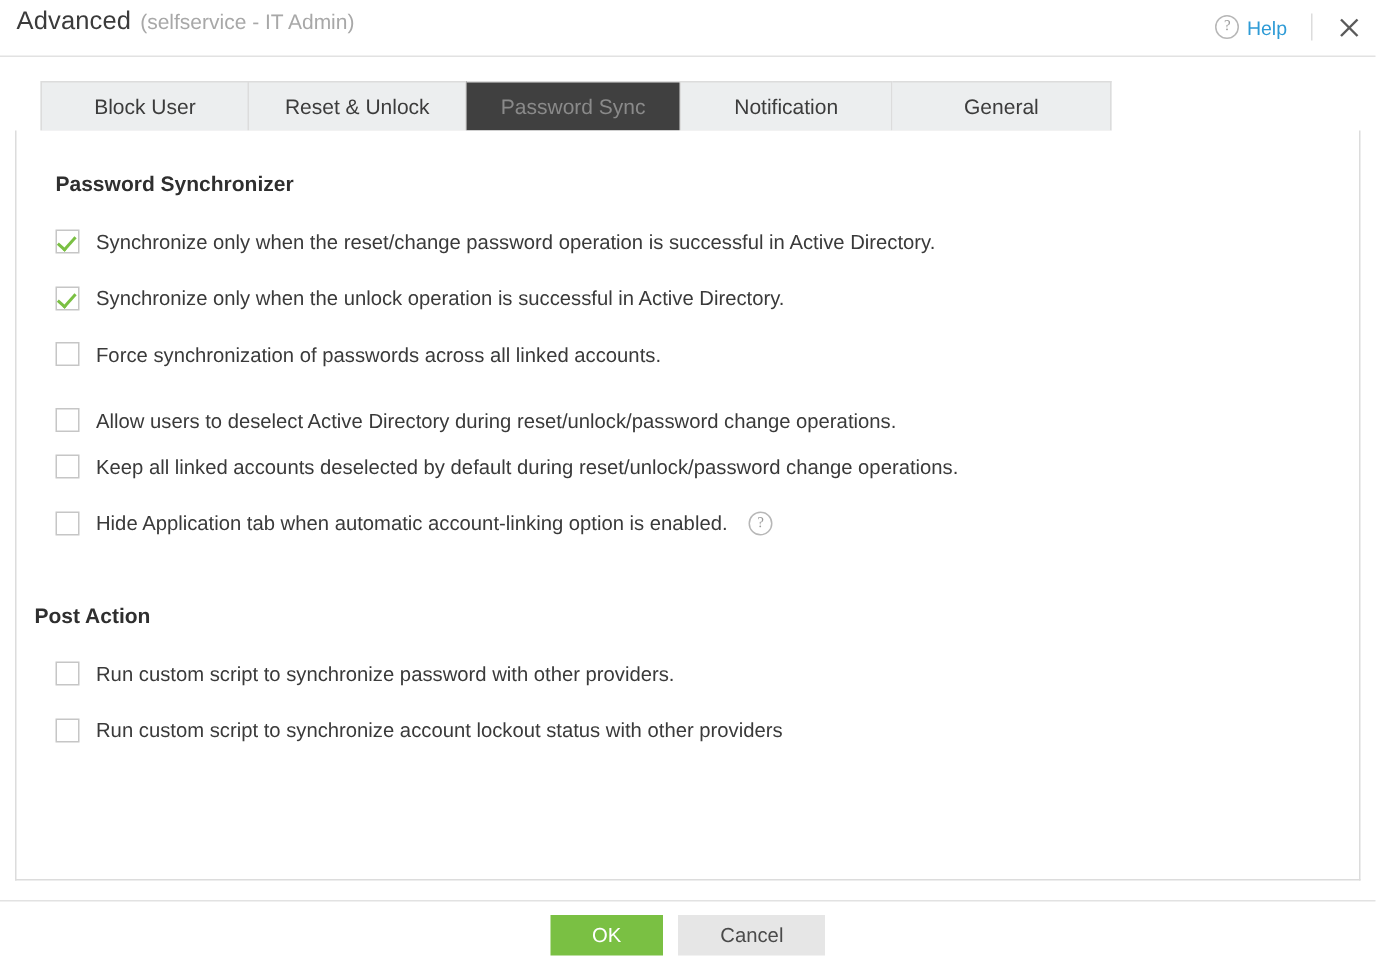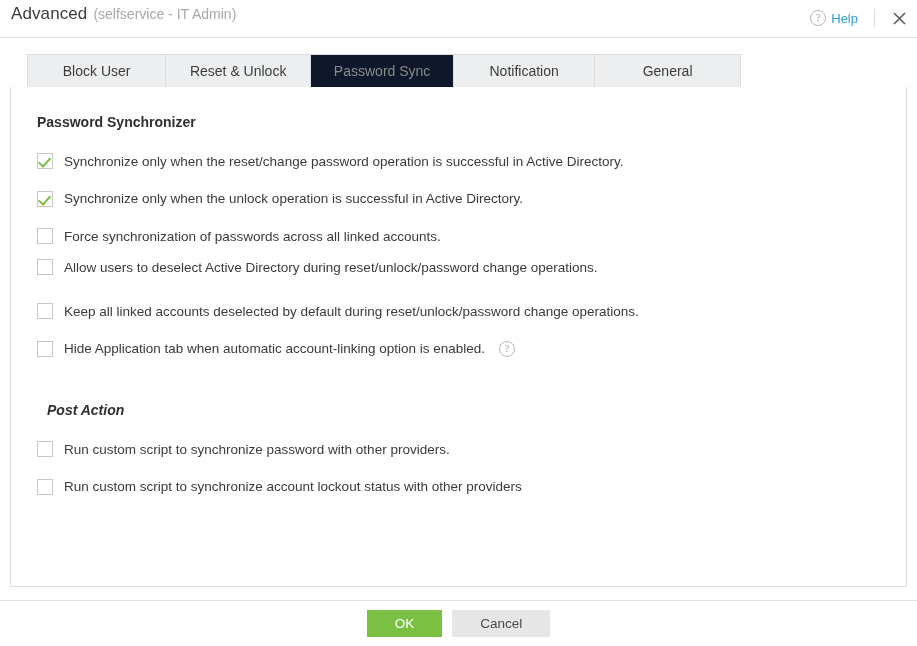--- a/index.html
+++ b/index.html
@@ -106,21 +106,21 @@
     box-sizing: border-box;
     display: flex;
     align-items: center;
     justify-content: center;
     font-size: 14px;
     color: #3c3c3c;
     cursor: pointer;
   }
   .tab:first-child { border-left: 1px solid #dcdcdc; }
   .tab.active {
-    background: #0f172a;
+    background: #404040;
     border-bottom: 1px solid #ffffff;
     color: #8a8a8a;
   }
 
   
   .panel {
     position: absolute;
     left: 10px;
     top: 87px;
     width: 897px;
@@ -130,21 +130,21 @@
     border-top: none;
     box-sizing: border-box;
   }
   .section-title {
     position: absolute;
     font-size: 14px;
     font-weight: bold;
     color: #2f2f2f;
   }
   #sec-sync { left: 26px; top: 27px; }
-  #sec-post { left: 36px; top: 315px; font-style: italic; }
+  #sec-post { left: 12px; top: 315px; }
 
   .check-row {
     position: absolute;
     left: 26px;
     display: flex;
     align-items: center;
     height: 20px;
   }
   .checkbox {
     width: 16px;
@@ -268,21 +268,21 @@
       <span class="check-label">Synchronize only when the reset/change password operation is successful in Active Directory.</span>
     </div>
     <div class="check-row" style="top: 101.5px;">
       <span class="checkbox checked"></span>
       <span class="check-label">Synchronize only when the unlock operation is successful in Active Directory.</span>
     </div>
     <div class="check-row" style="top: 139px;">
       <span class="checkbox"></span>
       <span class="check-label">Force synchronization of passwords across all linked accounts.</span>
     </div>
-    <div class="check-row" style="top: 170px;">
+    <div class="check-row" style="top: 183px;">
       <span class="checkbox"></span>
       <span class="check-label">Allow users to deselect Active Directory during reset/unlock/password change operations.</span>
     </div>
     <div class="check-row" style="top: 214px;">
       <span class="checkbox"></span>
       <span class="check-label">Keep all linked accounts deselected by default during reset/unlock/password change operations.</span>
     </div>
     <div class="check-row" style="top: 251.5px;">
       <span class="checkbox"></span>
       <span class="check-label">Hide Application tab when automatic account-linking option is enabled.</span>

